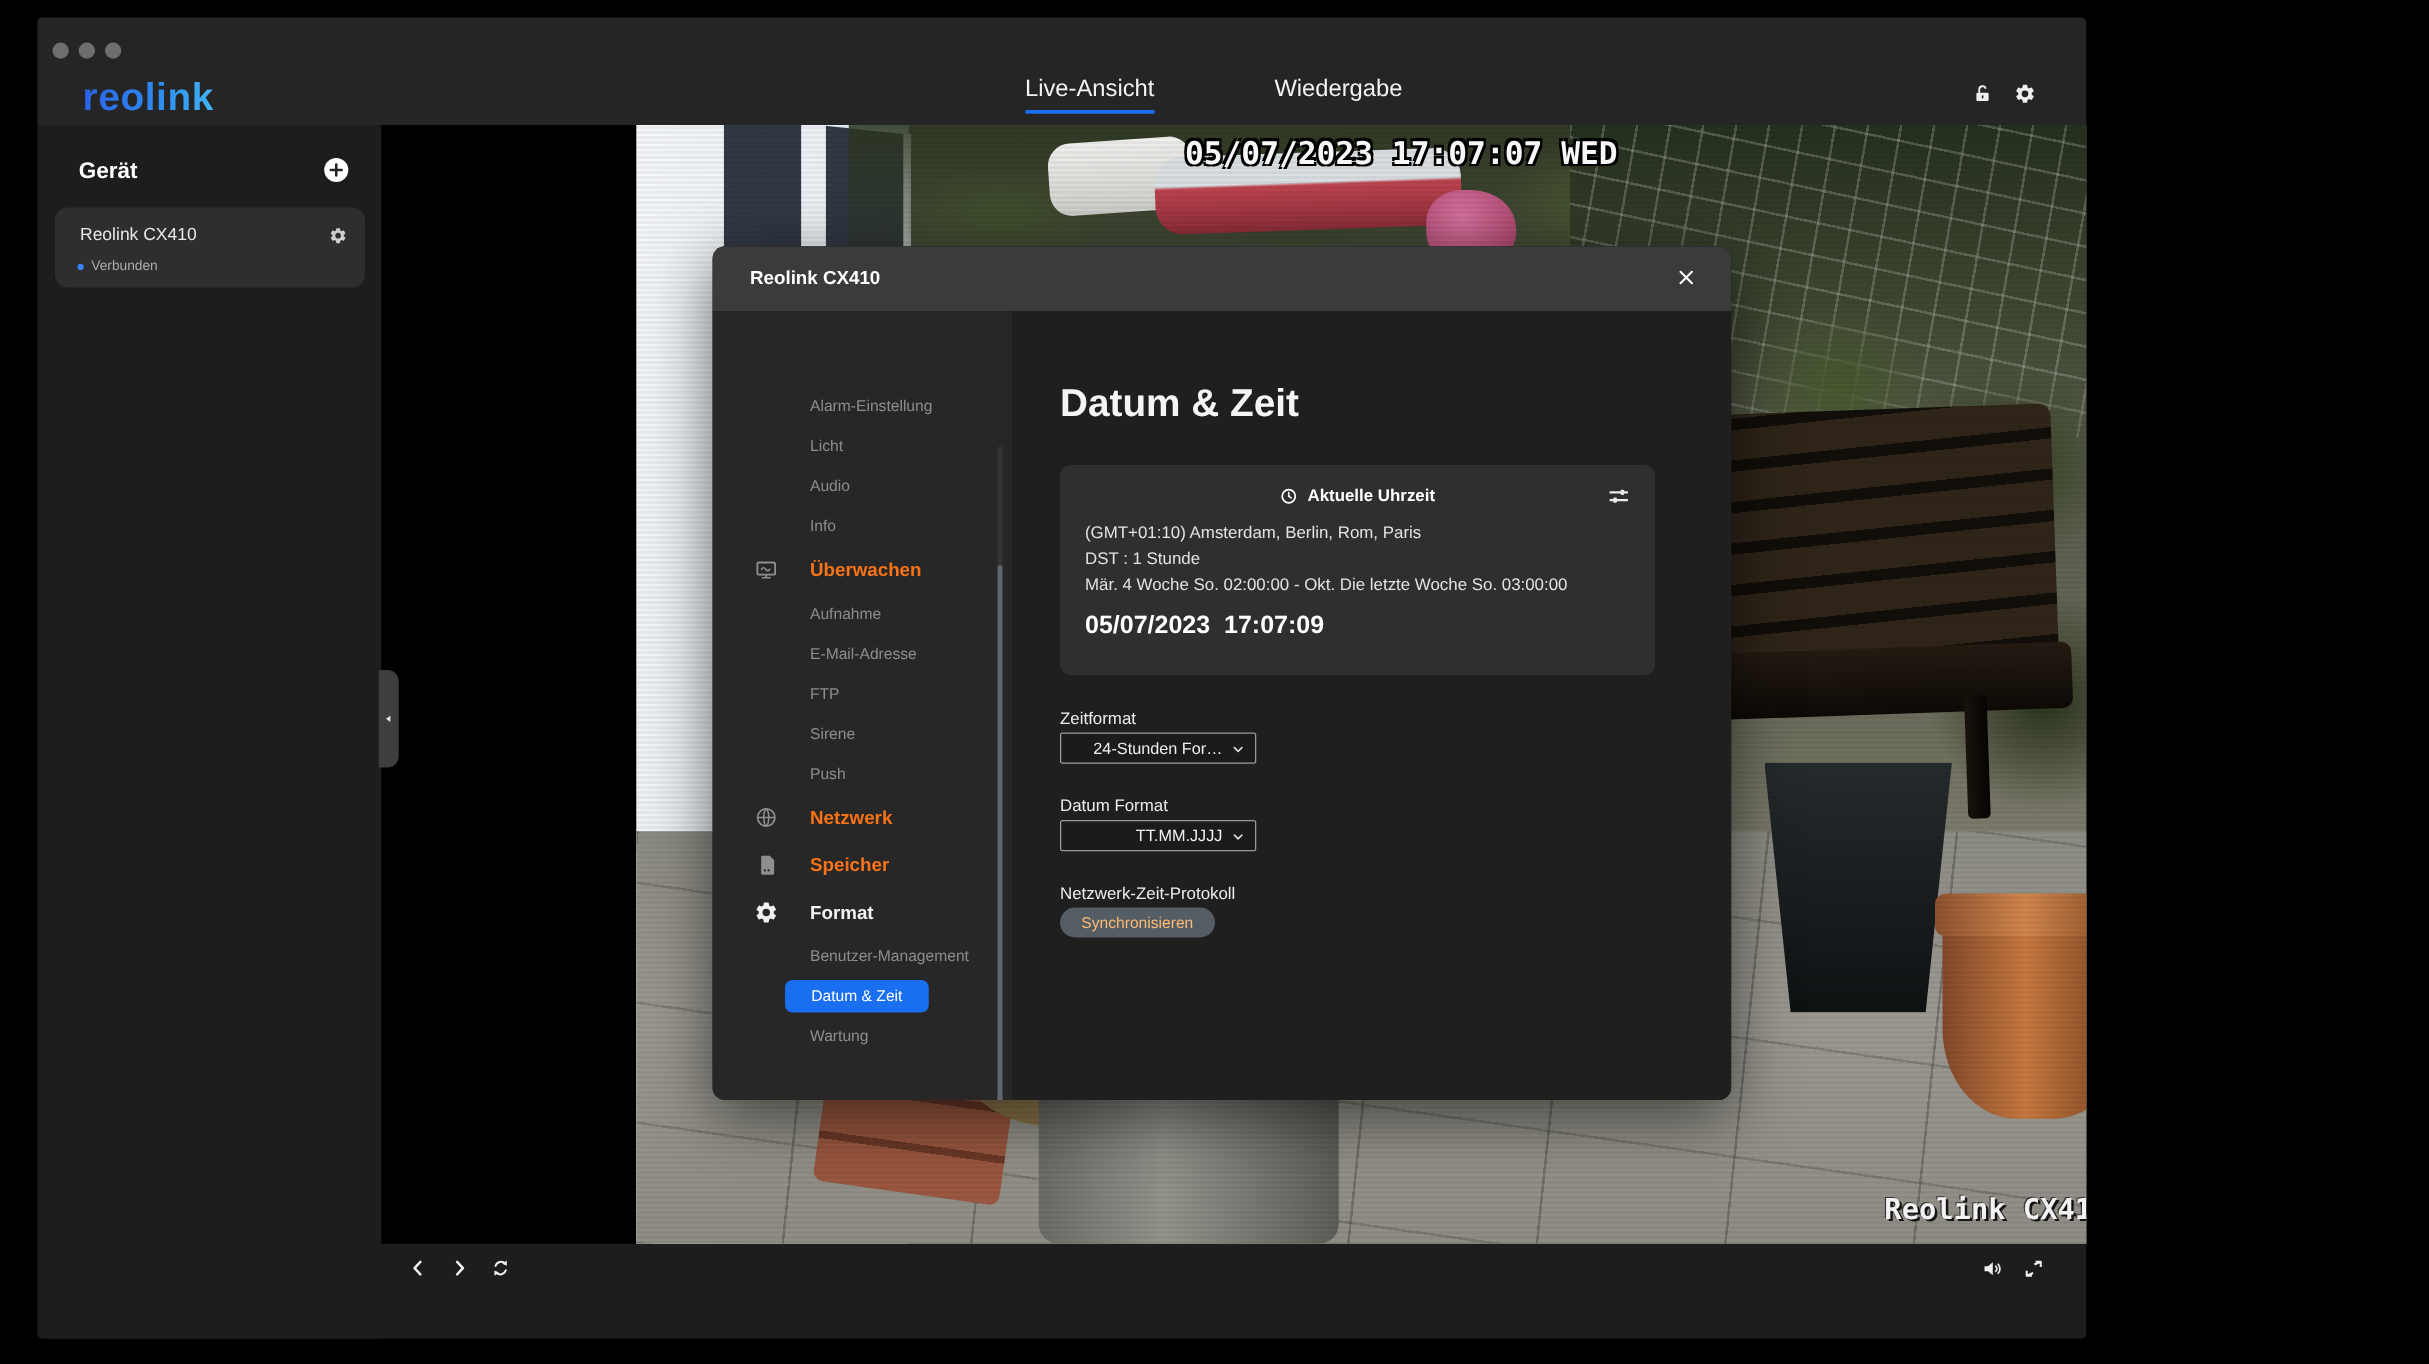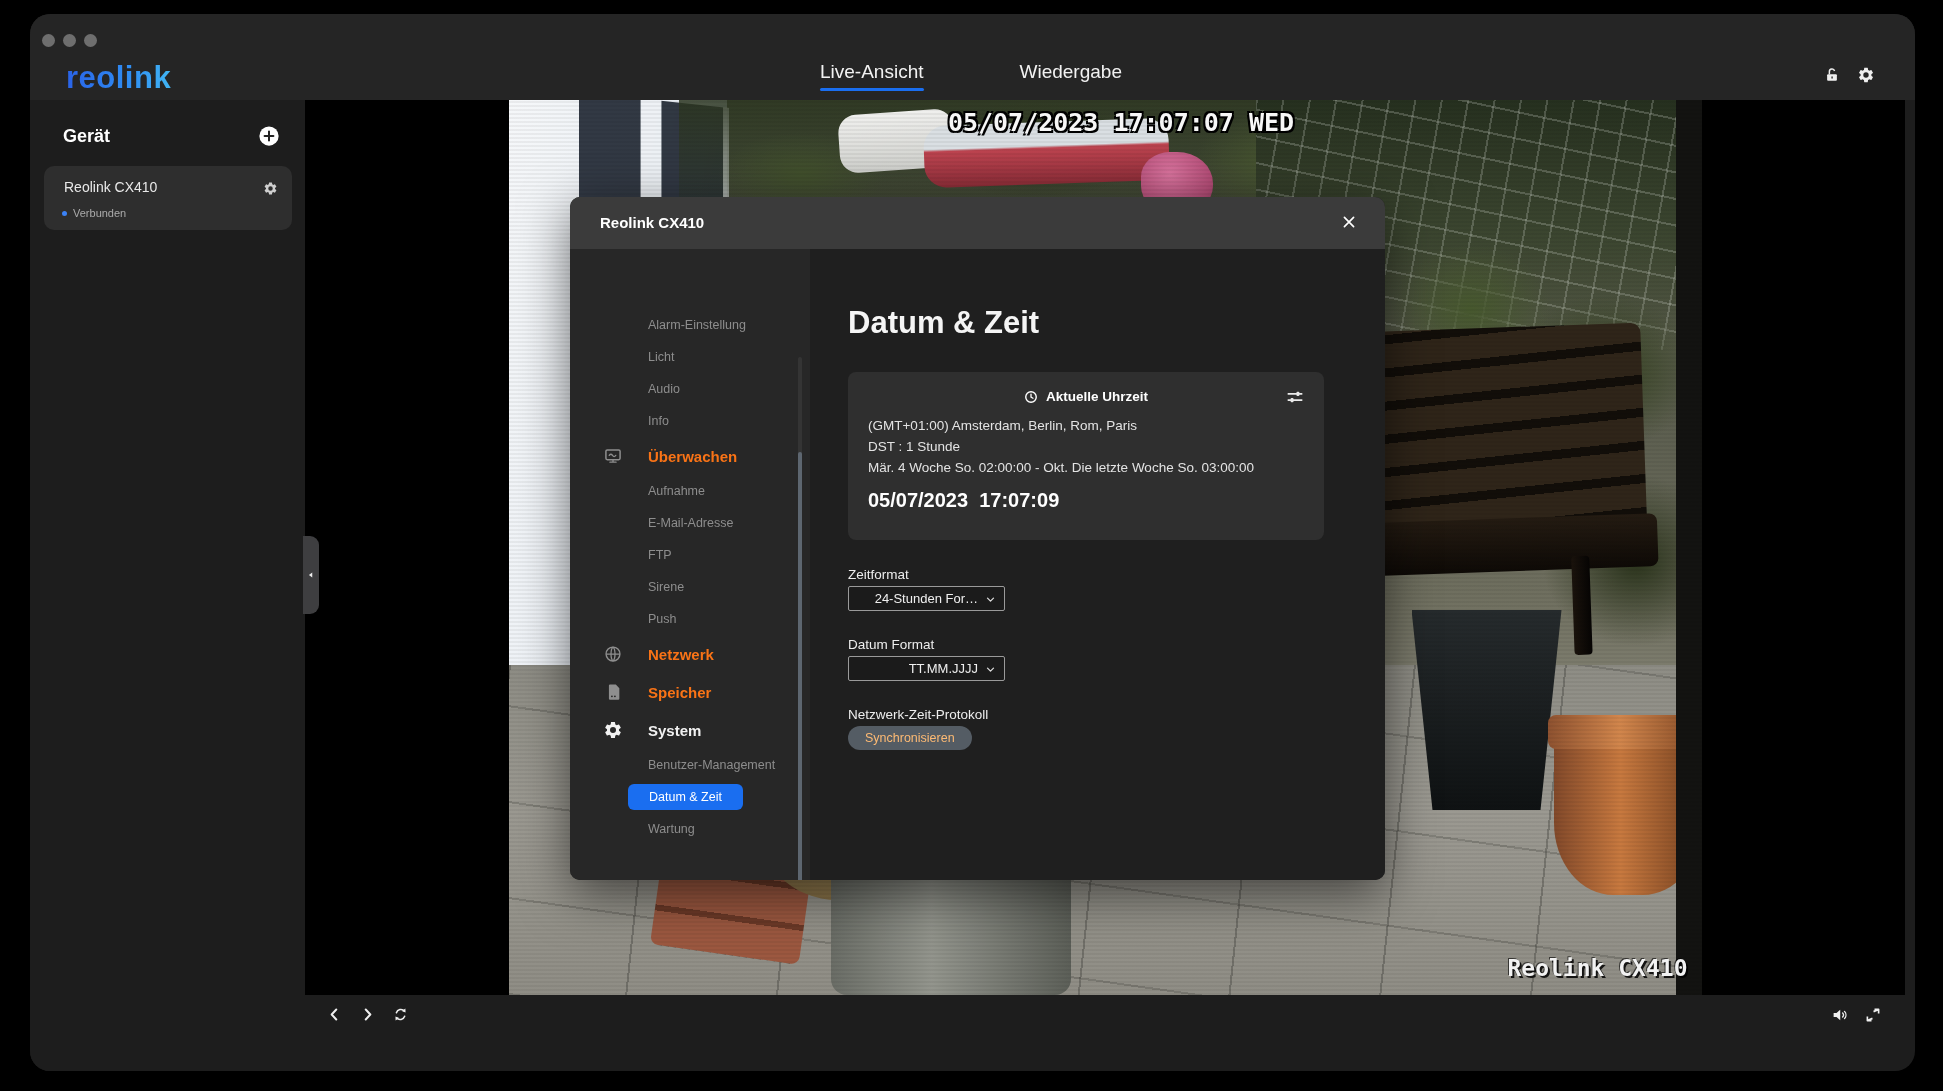--- a/index.html
+++ b/index.html
@@ -1,22 +1,22 @@
 <!DOCTYPE html>
 <html style="--accent: #1a6ef0;"><head>
 <meta charset="utf-8">
 <style>
   * { box-sizing: border-box; margin: 0; padding: 0; }
   html,body { width:1943px; height:1091px; background:#000; overflow:hidden;
     font-family:"Liberation Sans","DejaVu Sans",sans-serif; }
   #stage { position:relative; width:1943px; height:1091px; background:#000; }
 
   
-  .window { position:absolute; left:30px; top:14px; width:1885px; height:1057px;
-    background:#1d1d1d; border-radius:20px; overflow:hidden; }
+  .window { position:absolute; left:30px; top:14px; width:1639px; height:1057px;
+    background:#1d1d1d; border-radius:4px; overflow:hidden; }
 
   .topbar { position:absolute; left:0; top:0; width:100%; height:86px; background:#252525; }
   .dots { position:absolute; left:12px; top:20px; display:flex; gap:8px; }
   .dot { width:13px; height:13px; border-radius:50%; background:#6e6e6e; }
   .brand { position:absolute; left:36px; top:46px; font-size:31px; font-weight:bold;
     letter-spacing:.5px; background:linear-gradient(90deg,#2a63e8,#2f8df2 60%,#41b5f4);
     -webkit-background-clip:text; background-clip:text; color:transparent; }
   .tabs { position:absolute; left:790px; top:47px; display:flex; gap:96px; }
   .tab { position:relative; color:#f2f2f2; font-size:19px; cursor:pointer; padding-bottom:8px; }
   .tab.active::after { content:""; position:absolute; left:0; right:0; bottom:0;
@@ -389,21 +389,21 @@
           <div class="nrow sec">
             <svg class="nicon ic">
                 <use href="#i-sd"></use>
               </svg>
             <span>Speicher</span>
             </div>
           <div class="nrow sec on">
             <svg class="nicon ic">
                 <use href="#i-gear"></use>
               </svg>
-            <span>System</span>
+            <span>Format</span>
             </div>
           <div class="nrow sub">
               <span>Benutzer-Management</span>
             </div>
           <div class="nrow sub sel">
               <span class="pill">Datum &amp; Zeit</span>
             </div>
           <div class="nrow sub">
               <span>Wartung</span>
             </div>
@@ -420,21 +420,21 @@
           <div class="tc-titlerow">
             <svg class="ic">
                 <use href="#i-clock"></use>
               </svg>
             <span class="tc-title">Aktuelle Uhrzeit</span>
           </div>
           <svg class="tc-adjust ic">
               <use href="#i-sliders"></use>
             </svg>
           <div class="tc-lines">
-            <div>(GMT+01:00) Amsterdam, Berlin, Rom, Paris</div>
+            <div>(GMT+01:10) Amsterdam, Berlin, Rom, Paris</div>
             <div>DST : 1 Stunde</div>
             <div>Mär. 4 Woche So. 02:00:00 - Okt. Die letzte Woche So. 03:00:00</div>
           </div>
           <div class="tc-datetime">05/07/2023  17:07:09</div>
         </div>
 
         <div class="field-label lb-zeit">Zeitformat</div>
         <div class="select sel-zeit">
           <span>24-Stunden For…</span>
           <svg class="ic">

